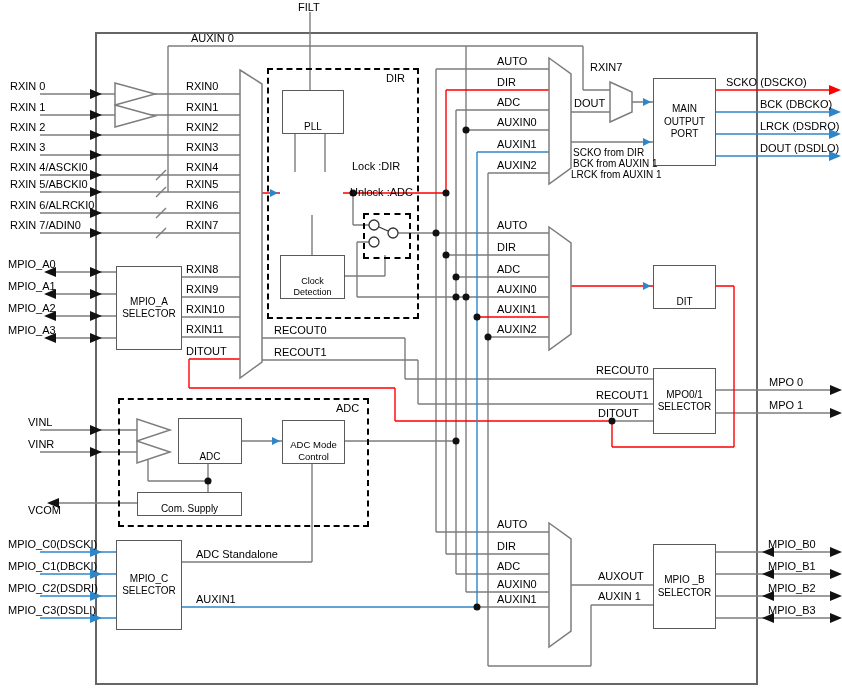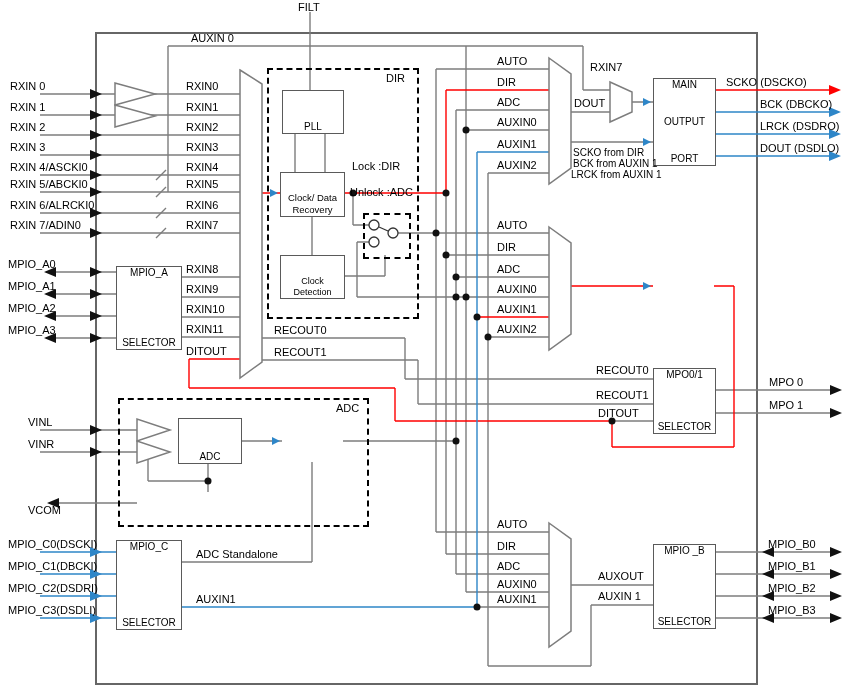--- a/index.html
+++ b/index.html
@@ -12,21 +12,21 @@
   svg .b{stroke:var(--blue);stroke-width:1.4;fill:none;}
   svg .chip{stroke:#666;stroke-width:2;fill:none;}
   svg .tz{fill:#fff;stroke:var(--wire);stroke-width:1.5;}
   svg .fk{fill:#111;stroke:none;}
   svg .fr{fill:var(--red);stroke:none;}
   svg .fb{fill:var(--blue);stroke:none;}
   svg .dot{fill:#111;stroke:none;}
   svg .sw{fill:#fff;stroke:#333;stroke-width:1.3;}
   .dashed{position:absolute;border:2px dashed #000;background:transparent;z-index:2;}
   .block{position:absolute;background:#fff;border:1.5px solid var(--border);z-index:3;
-         display:flex;flex-direction:column;align-items:center;justify-content:space-between;
+         display:flex;flex-direction:column;align-items:center;justify-content:center;
          font-size:10px;color:var(--text);text-align:center;line-height:1.25;}
   .block.tight{justify-content:flex-end;}
   .lb{position:absolute;font-size:11px;color:var(--text);white-space:nowrap;z-index:4;line-height:1.1;}
   .lb.small{font-size:10px;}
 </style>
 </head>
 <body>
 
 <div id="canvas">
 
@@ -118,38 +118,44 @@
 <div class="dashed" style="left:363px;top:213px;width:44px;height:42px"></div>
 <div class="dashed" style="left:118px;top:398px;width:247px;height:125px"></div>
 
 <div class="block" style="left:116px;top:266px;width:64px;height:82px">
   <span>MPIO_A</span>
   <span>SELECTOR</span>
 </div>
 <div class="block tight" style="left:282px;top:90px;width:60px;height:42px">
   <span>PLL</span>
 </div>
-<div class="block tight" style="left:280px;top:172px;width:63px;height:43px;font-size:9.5px">
-  <span>Clock/ Data</span>
-  <span>Recovery</span>
-</div>
 <div class="block tight" style="left:280px;top:255px;width:63px;height:42px;font-size:9px">
   <span>Clock Detection</span>
 </div>
 <div class="block tight" style="left:178px;top:418px;width:62px;height:44px">
   <span>ADC</span>
+</div>
+<div class="block tight" style="left:282px;top:420px;width:61px;height:42px;font-size:9.5px">
+  <span>ADC Mode</span>
+  <span>Control</span>
+</div>
+<div class="block tight" style="left:137px;top:492px;width:103px;height:22px">
+  <span>Com. Supply</span>
 </div>
 <div class="block" style="left:116px;top:540px;width:64px;height:88px">
   <span>MPIO_C</span>
   <span>SELECTOR</span>
 </div>
 <div class="block" style="left:653px;top:78px;width:61px;height:86px">
   <span>MAIN</span>
   <span>OUTPUT</span>
   <span>PORT</span>
+</div>
+<div class="block tight" style="left:653px;top:265px;width:61px;height:42px">
+  <span>DIT</span>
 </div>
 <div class="block" style="left:653px;top:368px;width:61px;height:64px">
   <span>MPO0/1</span>
   <span>SELECTOR</span>
 </div>
 <div class="block" style="left:653px;top:544px;width:61px;height:83px">
   <span>MPIO _B</span>
   <span>SELECTOR</span>
 </div>
 

